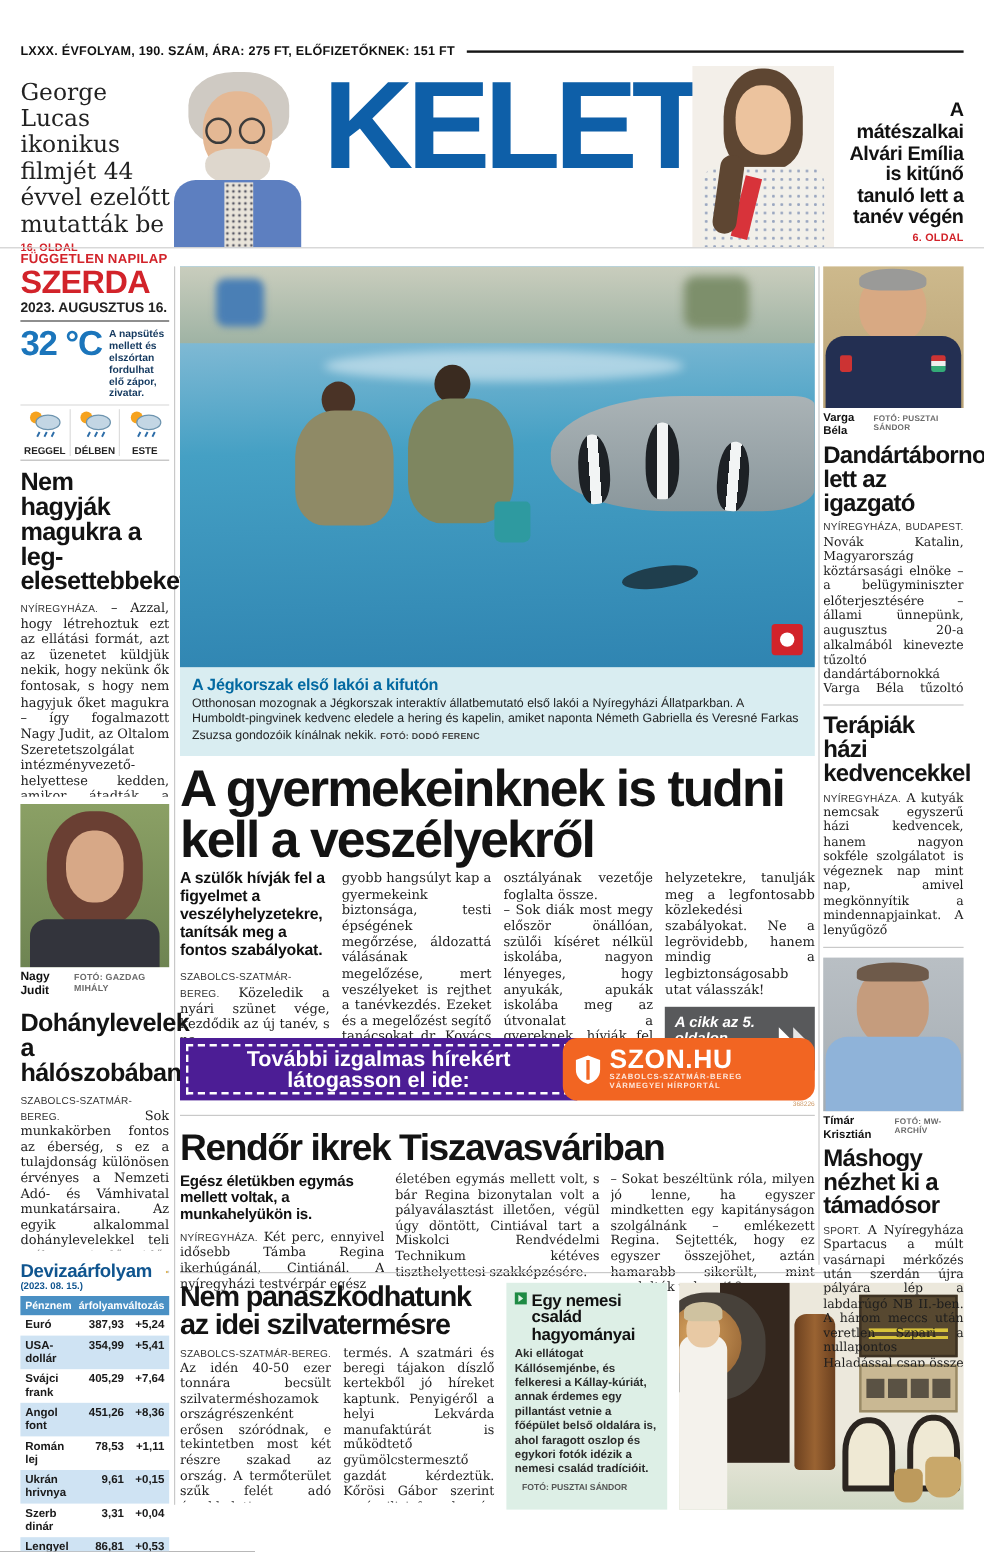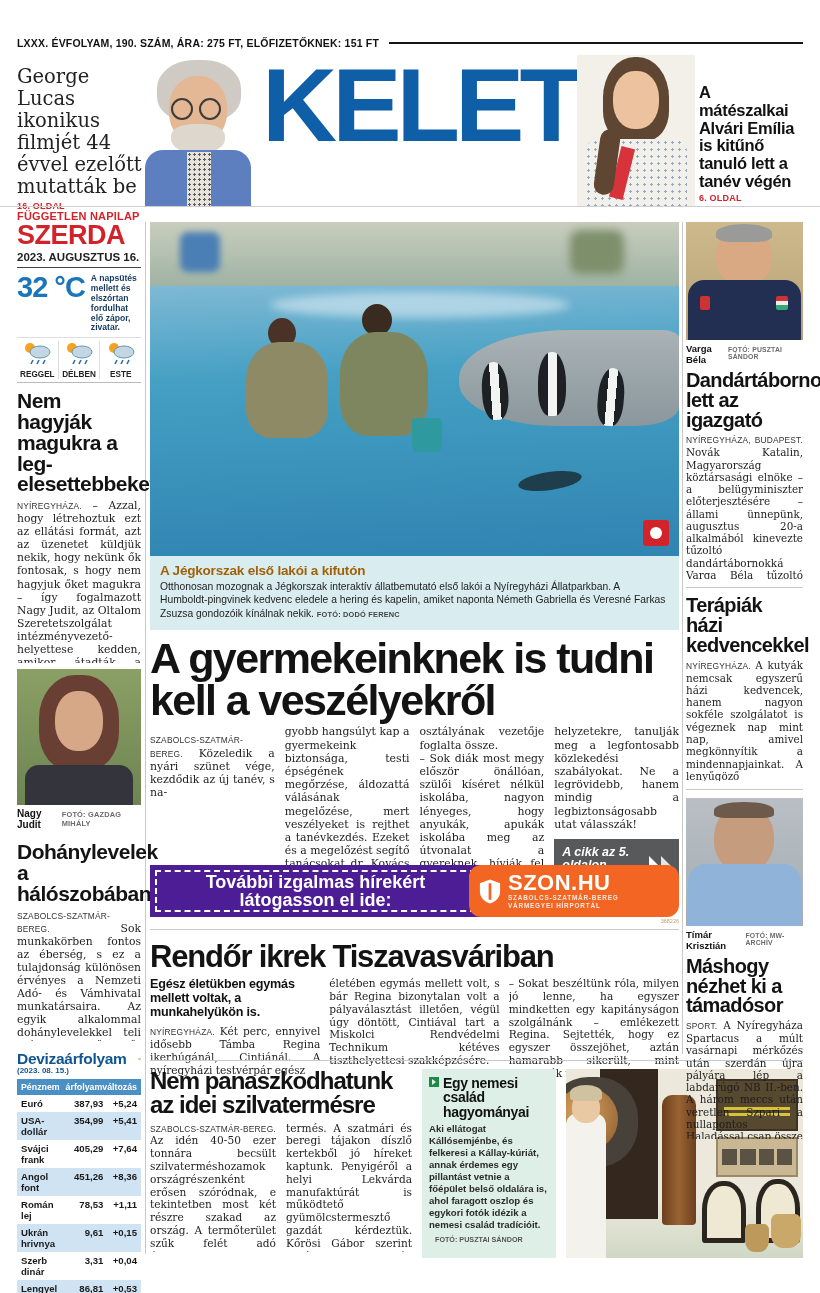--- a/index.html
+++ b/index.html
@@ -18,21 +18,21 @@
   .lead{font:700 13.2px/1.12 "Liberation Sans",sans-serif;letter-spacing:-.2px;color:#111;}
   .vr{width:1px;background:#c9c9c9;}
   .hr{height:1px;background:#c9c9c9;border:0;margin:0;}
   
   .issue{position:absolute;top:37px;left:17px;right:17px;display:flex;align-items:center;gap:10px;}
   .issue-text{font:700 10.5px "Liberation Sans",sans-serif;letter-spacing:.2px;color:#111;white-space:nowrap;}
   .issue-rule{flex:1;height:2px;background:#151515;}
   
   .header{position:absolute;top:58px;left:17px;right:17px;height:148px;}
   .tl-title{font-family:"DejaVu Serif",serif;font-size:19.5px;line-height:1.13;color:#222;}
-  .kelet{font-size:104px;line-height:.84;font-weight:700;color:#0e5fa8;letter-spacing:-5px;text-align:center;}
+  .kelet{font-size:104px;line-height:.84;font-weight:700;color:#0e5fa8;letter-spacing:-5px;text-align:right;}
   .magyar{font-size:19px;font-weight:700;color:#d2232a;letter-spacing:5px;text-align:right;margin-top:2px;padding-right:4px;}
   .tr-title{font:700 16.5px/1.08 "Liberation Sans",sans-serif;letter-spacing:-.3px;color:#111;}
   
   .content{position:absolute;top:208px;left:17px;right:17px;bottom:0;}
   .col-left{position:absolute;left:0;top:2px;width:124px;}
   .col-mid{position:absolute;left:133px;top:14px;width:529px;}
   .col-right{position:absolute;left:669px;top:14px;width:117px;}
   
   .red-label{color:#d2232a;font-weight:700;font-size:11px;letter-spacing:.2px;}
   .day{color:#d2232a;font-weight:700;font-size:27px;letter-spacing:-.5px;line-height:1;}
@@ -54,21 +54,21 @@
   .cur-row{display:flex;font-weight:700;font-size:9.6px;padding:3px 4px;color:#1a1a1a;}
   .cur-row:nth-child(even){background:#cfe3f3;}
   .cc1{flex:1.2;text-align:left;} .cc2{flex:1;text-align:right;} .cc3{flex:.9;text-align:right;}
   .contents{margin-top:14px;}
   .cont-bar{background:#57585a;color:#fff;font-weight:700;font-size:12.5px;padding:14px 6px;letter-spacing:.2px;}
   .cont-row{display:flex;justify-content:space-between;font-size:9.6px;padding:2.5px 1px;border-bottom:1px solid #ccc;color:#222;}
   
   .main-photo{position:relative;width:529px;height:334px;overflow:hidden;
      background:linear-gradient(178deg,#7fb9d4 18%,#45a0c4 45%,#2f84b1 100%);}
   .cap-box{background:#d9edf1;padding:7px 10px 6px 10px;height:61px;overflow:hidden;}
-  .cap-title{font:700 13.5px "Liberation Sans",sans-serif;letter-spacing:-.2px;color:#a16207;margin-bottom:2px;}
+  .cap-title{font:700 13.5px "Liberation Sans",sans-serif;letter-spacing:-.2px;color:#0369a1;margin-bottom:2px;}
   .cap-text{font:400 10.3px/1.3 "Liberation Sans",sans-serif;color:#222;}
   .main-h1{font-size:43px;letter-spacing:-1.6px;line-height:.97;margin:8px 0 4px 0;}
   .art-cols{display:grid;grid-template-columns:repeat(4,1fr);gap:10px;height:132px;margin-top:4px;}
   .contin{background:#58595b;color:#fff;display:flex;align-items:center;gap:6px;padding:7px 8px;margin-top:8px;}
   .contin-text{font:italic 700 12.5px/1.05 "Liberation Sans",sans-serif;flex:1;}
   .chev{width:0;height:0;border-top:10px solid transparent;border-bottom:10px solid transparent;border-left:10px solid #fff;}
   .chev.c2{margin-left:-4px;opacity:.85;}
   .banner{display:flex;align-items:stretch;height:52px;margin-top:8px;position:relative;}
   .banner-left{flex:1;background:#4c1d95;position:relative;}
   .banner-dash{position:absolute;inset:5px;border:2px dashed #fff;display:flex;align-items:center;justify-content:center;}
@@ -127,21 +127,21 @@
     <div class="ab" style="left:238px;top:4px;width:330px;">
       <div class="kelet">KELET</div>
     </div>
     <div class="ab" style="left:560px;top:-3px;width:118px;height:151px;background:#f3efe9;">
       <div class="shape" style="left:26px;top:2px;width:66px;height:84px;background:#5e4632;border-radius:48% 48% 35% 35%;"></div>
       <div class="shape" style="left:36px;top:16px;width:46px;height:58px;background:#ecc39e;border-radius:46%;"></div>
       <div class="shape" style="left:8px;top:84px;width:102px;height:67px;background:radial-gradient(#9aa7c0 1px,#f2f0ea 1.3px) 0 0/7px 7px,#f2f0ea;border-radius:14px 14px 0 0;"></div>
       <div class="shape" style="left:38px;top:92px;width:14px;height:52px;background:#d8333a;transform:rotate(14deg);"></div>
       <div class="shape" style="left:20px;top:74px;width:20px;height:66px;background:#5e4632;border-radius:10px;transform:rotate(8deg);"></div>
     </div>
-    <div class="ab" style="right:0;top:26px;width:104px;">
+    <div class="ab" style="right:0;top:26px;width:104px;text-align:right;">
       <div class="tr-title">A mátészalkai Alvári Emília is kitűnő tanuló lett a tanév végén</div>
       <div class="pref" style="margin-top:2px;">6. OLDAL</div>
     </div>
   </div>
 
   <div class="ab" style="top:206px;left:0;right:0;height:1px;background:#cfcfcf;"></div>
 
   <div class="content">
 
     <div class="vr ab" style="left:128px;top:14px;height:1032px;"></div>
@@ -296,20 +296,21 @@
 
       <div class="cap-box">
         <div class="cap-title">A Jégkorszak első lakói a kifutón</div>
         <div class="cap-text"><span>Otthonosan mozognak a Jégkorszak interaktív állatbemutató első lakói a Nyíregyházi Állatparkban. A Humboldt-pingvinek kedvenc eledele a hering és kapelin, amiket naponta Németh Gabriella és Veresné Farkas Zsuzsa gondozóik kínálnak nekik.</span> <span class="cr" style="color:#444;">FOTÓ: DODÓ FERENC</span></div>
       </div>
 
       <h1 class="hl main-h1">A gyermekeinknek is tudni kell a veszélyekről</h1>
 
       <div class="art-cols">
         <div>
+          <div class="lead">A szülők hívják fel a figyelmet a veszélyhelyzetekre, tanítsák meg a fontos szabályokat.</div>
           <p class="bt" style="margin-top:8px;"><span class="dl">SZABOLCS-SZATMÁR-BEREG.</span> <span>Közeledik a nyári szünet vége, kezdődik az új tanév, s na-</span></p>
         </div>
         <p class="bt">gyobb hangsúlyt kap a gyermekeink biztonsága, testi épségének megőrzése, áldozattá válásának megelőzése, mert veszélyeket is rejthet a tanévkezdés. Ezeket és a megelőzést segítő tanácsokat dr. Kovács Attila, a vármegyei rendőr-főkapitányság bűnmegelőzési</p>
         <p class="bt pl">osztályának vezetője foglalta össze.
 – Sok diák most megy először önállóan, szülői kíséret nélkül iskolába, nagyon lényeges, hogy anyukák, apukák iskolába meg az útvonalat a gyereknek, hívják fel a figyelmet a lehetséges veszély-</p>
         <div>
           <p class="bt">helyzetekre, tanulják meg a legfontosabb közlekedési szabályokat. Ne a legrövidebb, hanem mindig a legbiztonságosabb utat válasszák!</p>
           <div class="contin">
             <span class="contin-text">A cikk az 5. oldalon folytatódik</span>
             <span class="chev"></span>

